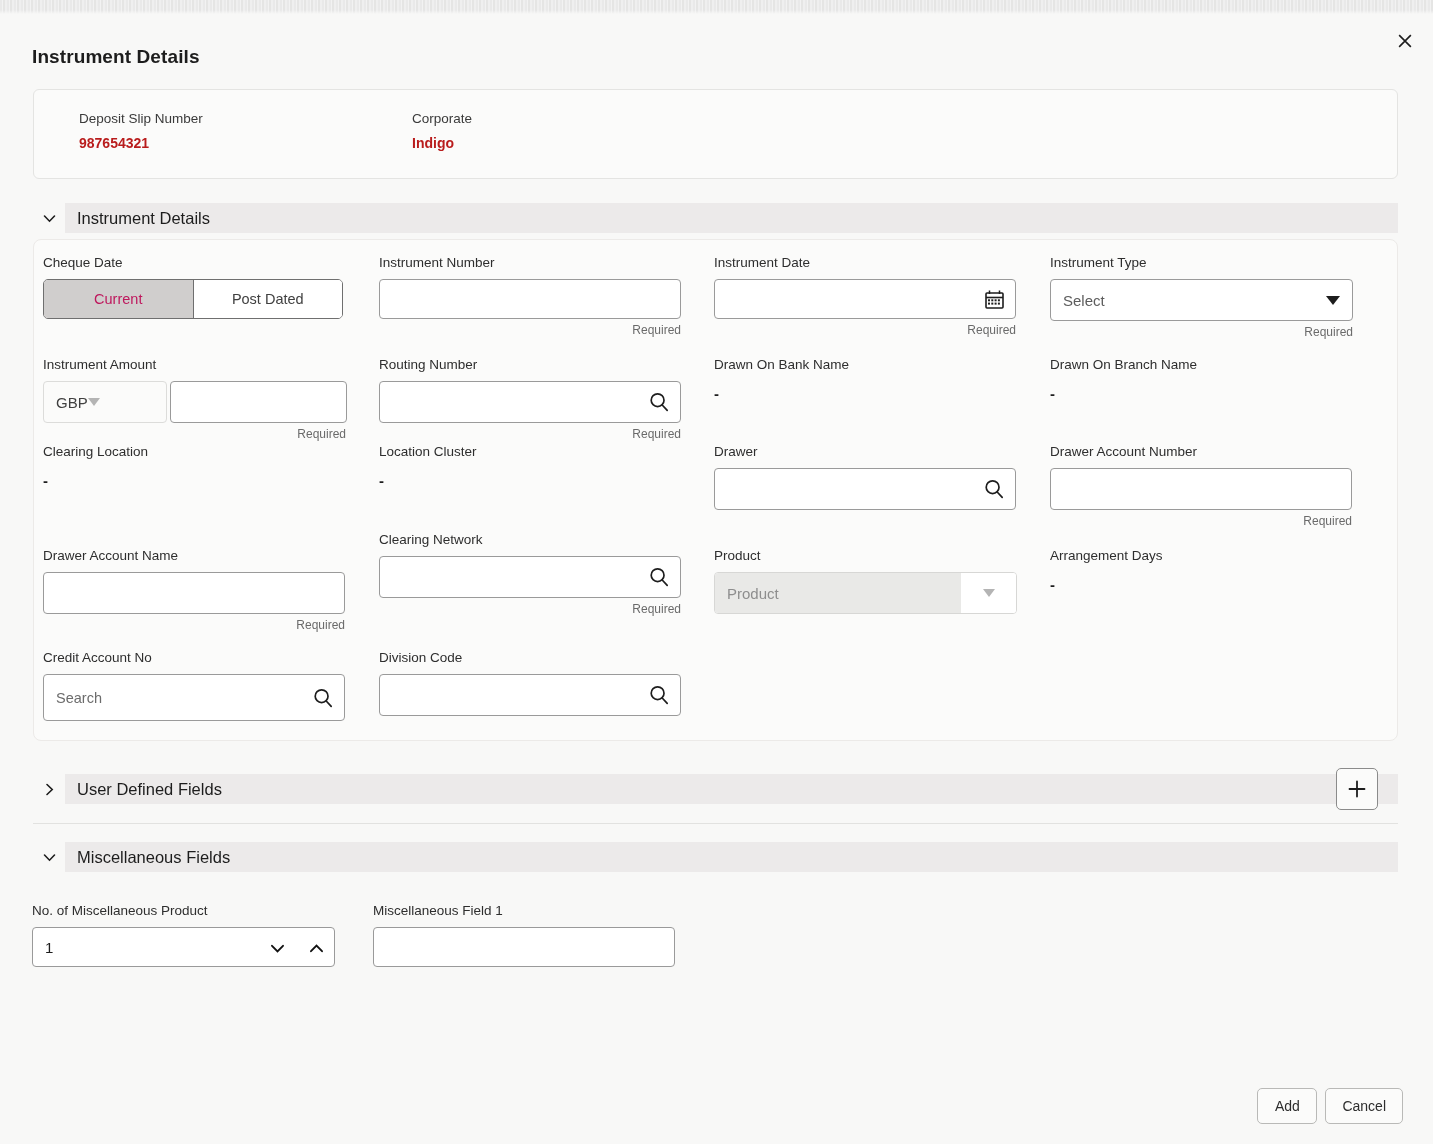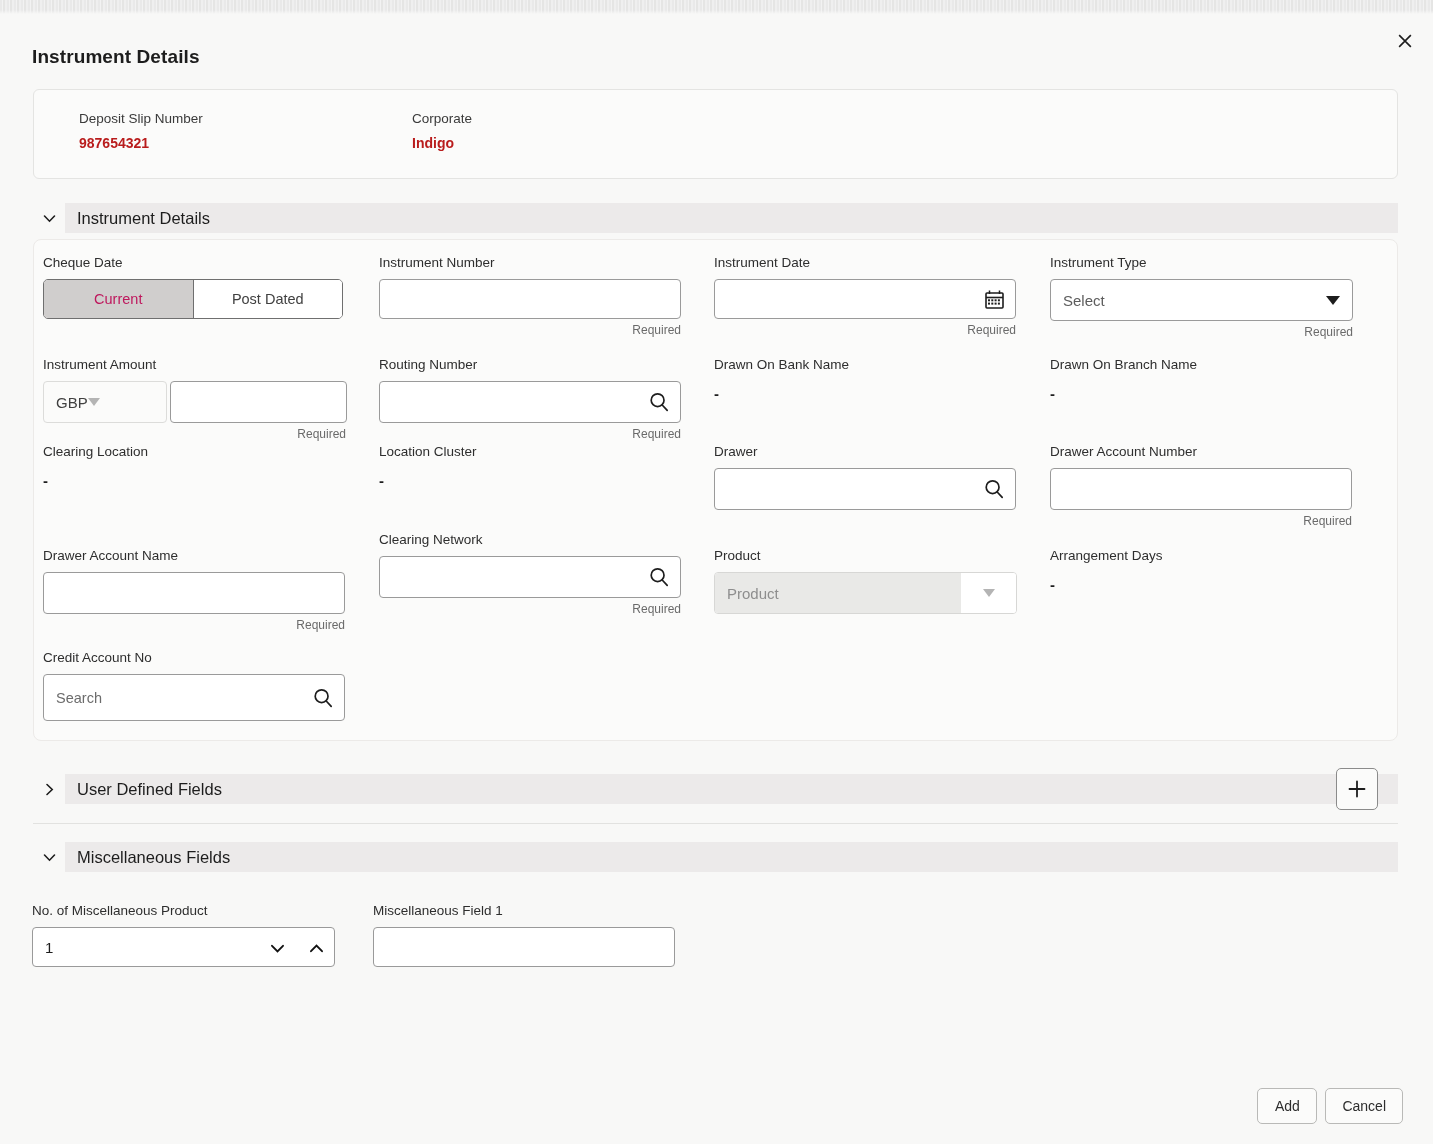--- a/index.html
+++ b/index.html
@@ -380,20 +380,32 @@
       <input class="txt" style="height: 47px;" type="text" placeholder="Search">
       <span class="ico" style="height:47px;">
         <svg width="22" height="22" viewBox="0 0 22 22">
           <circle cx="9.6" cy="9.2" r="6.4" stroke="#1d1d1d" stroke-width="1.7" fill="none"></circle>
           <path d="M14.2 14 L19.2 19.4" stroke="#1d1d1d" stroke-width="1.7" stroke-linecap="round"></path>
         </svg>
       </span>
     </div>
   </div>
 
+  <div class="field" style="left:345px; top:410px;">
+    <div class="field-label">Division Code</div>
+    <div class="input-wrap">
+      <input class="txt" style="height: 42px;" type="text" value="">
+      <span class="ico" style="height:42px;">
+        <svg width="22" height="22" viewBox="0 0 22 22">
+          <circle cx="9.6" cy="9.2" r="6.4" stroke="#1d1d1d" stroke-width="1.7" fill="none"></circle>
+          <path d="M14.2 14 L19.2 19.4" stroke="#1d1d1d" stroke-width="1.7" stroke-linecap="round"></path>
+        </svg>
+      </span>
+    </div>
+  </div>
 
 </div>
 
 <div class="section-head" style="top:774px;">
   <div class="chev">
     <svg width="17" height="17" viewBox="0 0 17 17">
       <path d="M6 3.5 L11.2 8.5 L6 13.5" stroke="#1d1d1d" stroke-width="1.6" fill="none" stroke-linecap="round"></path>
     </svg>
   </div>
   <div class="band">

